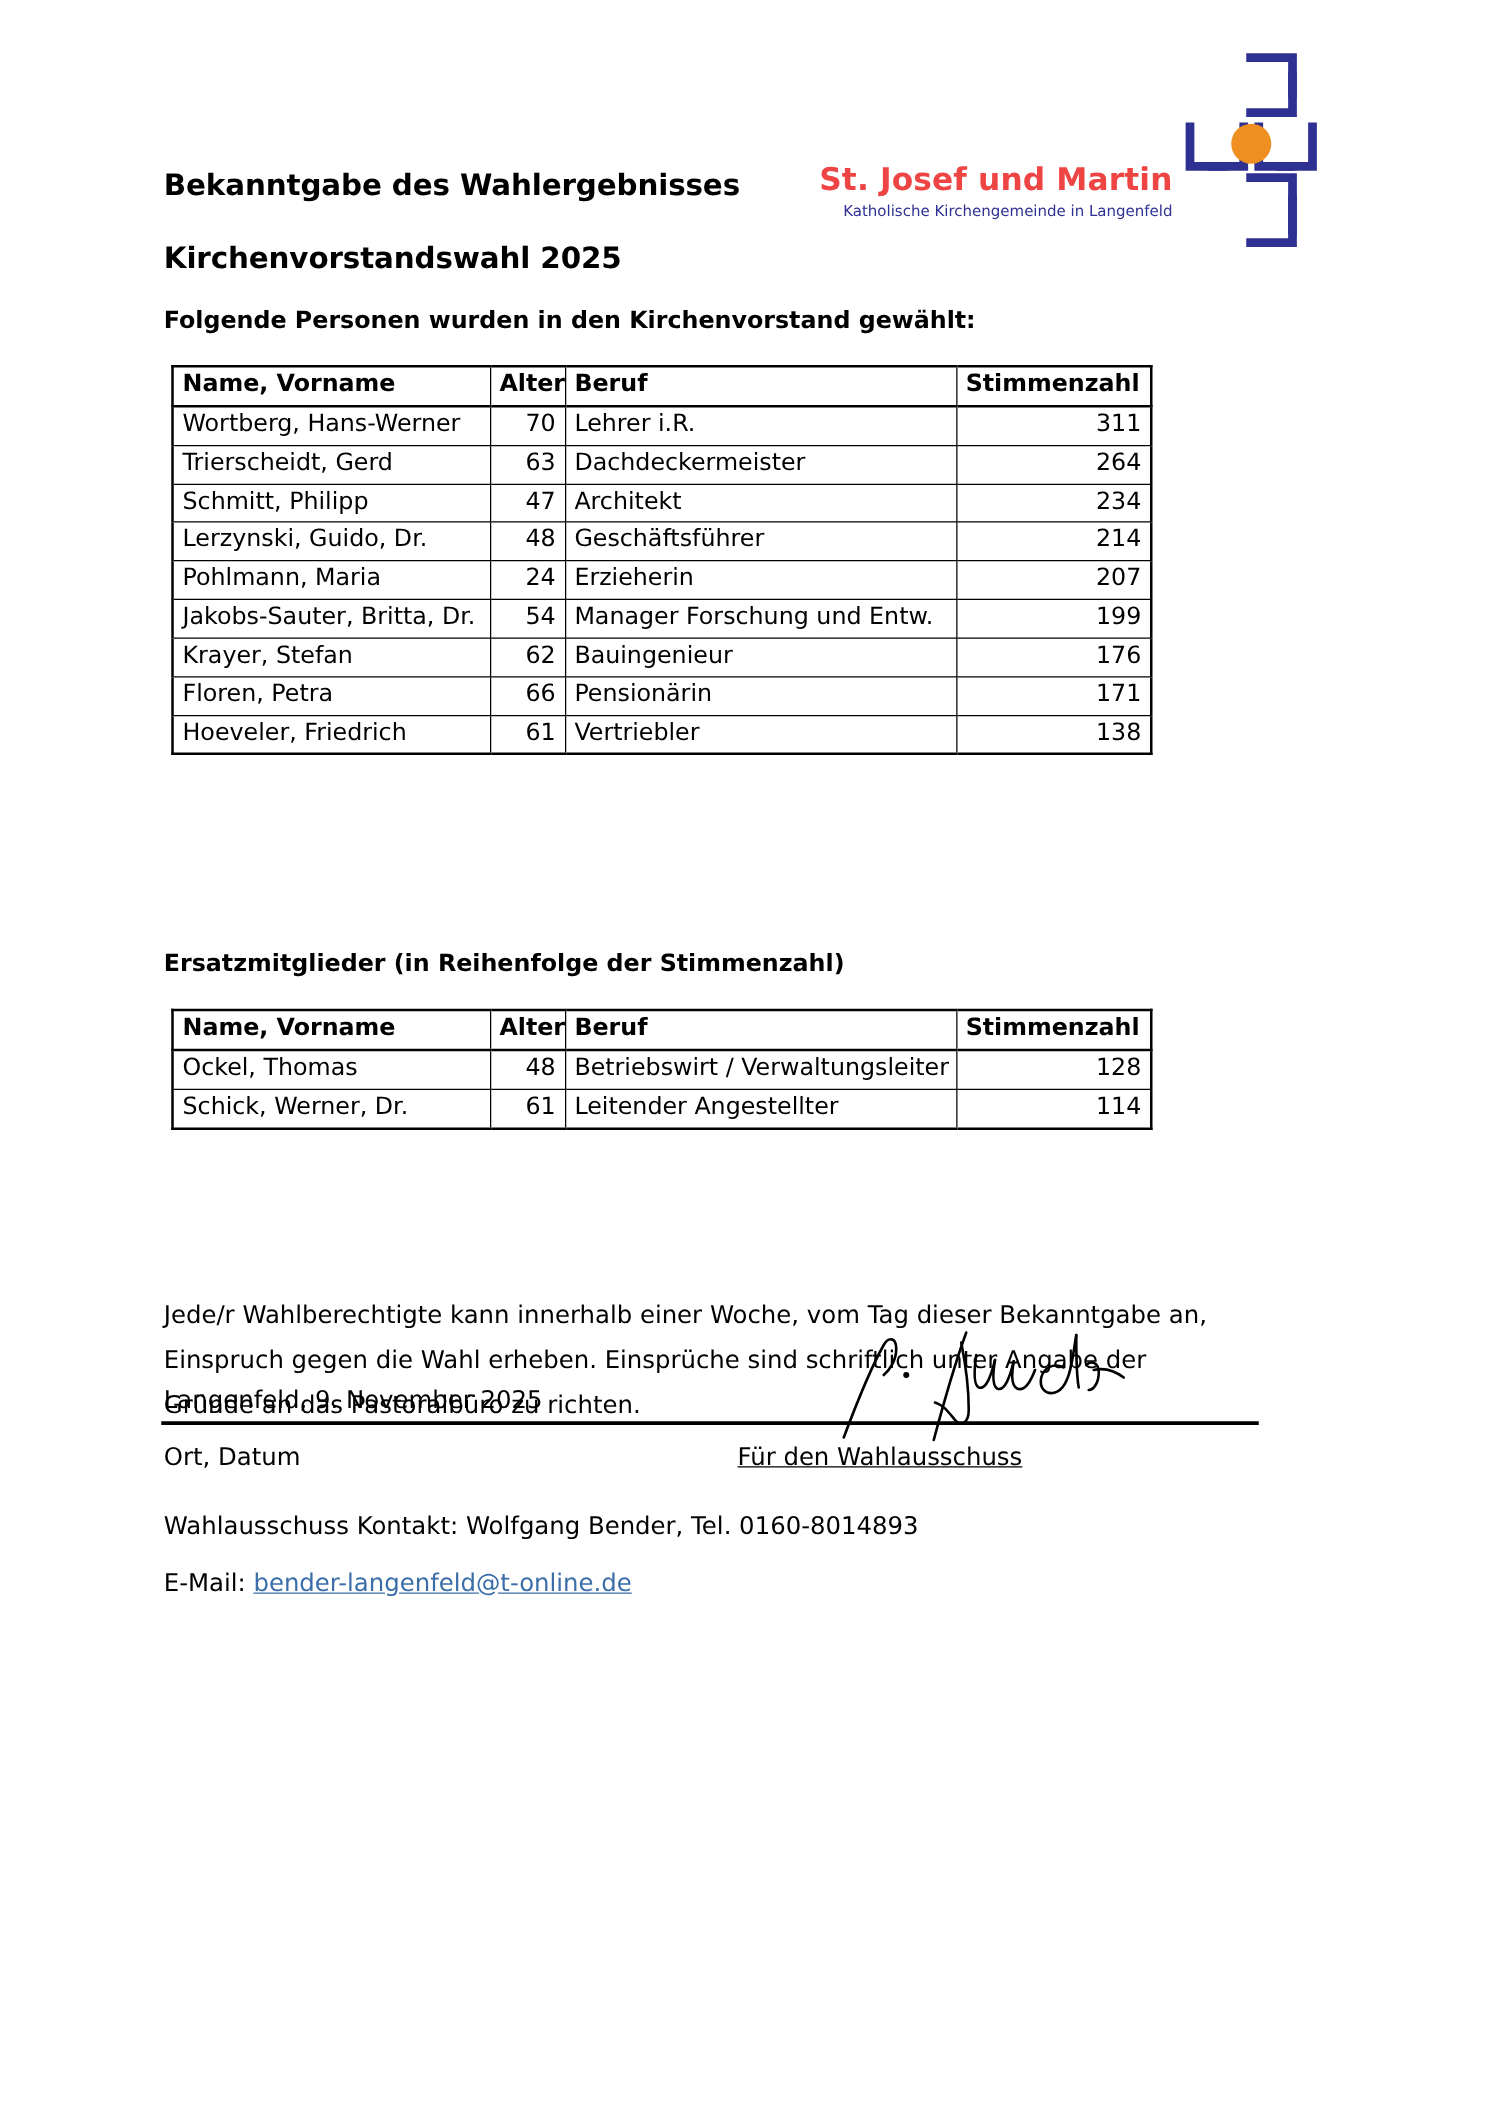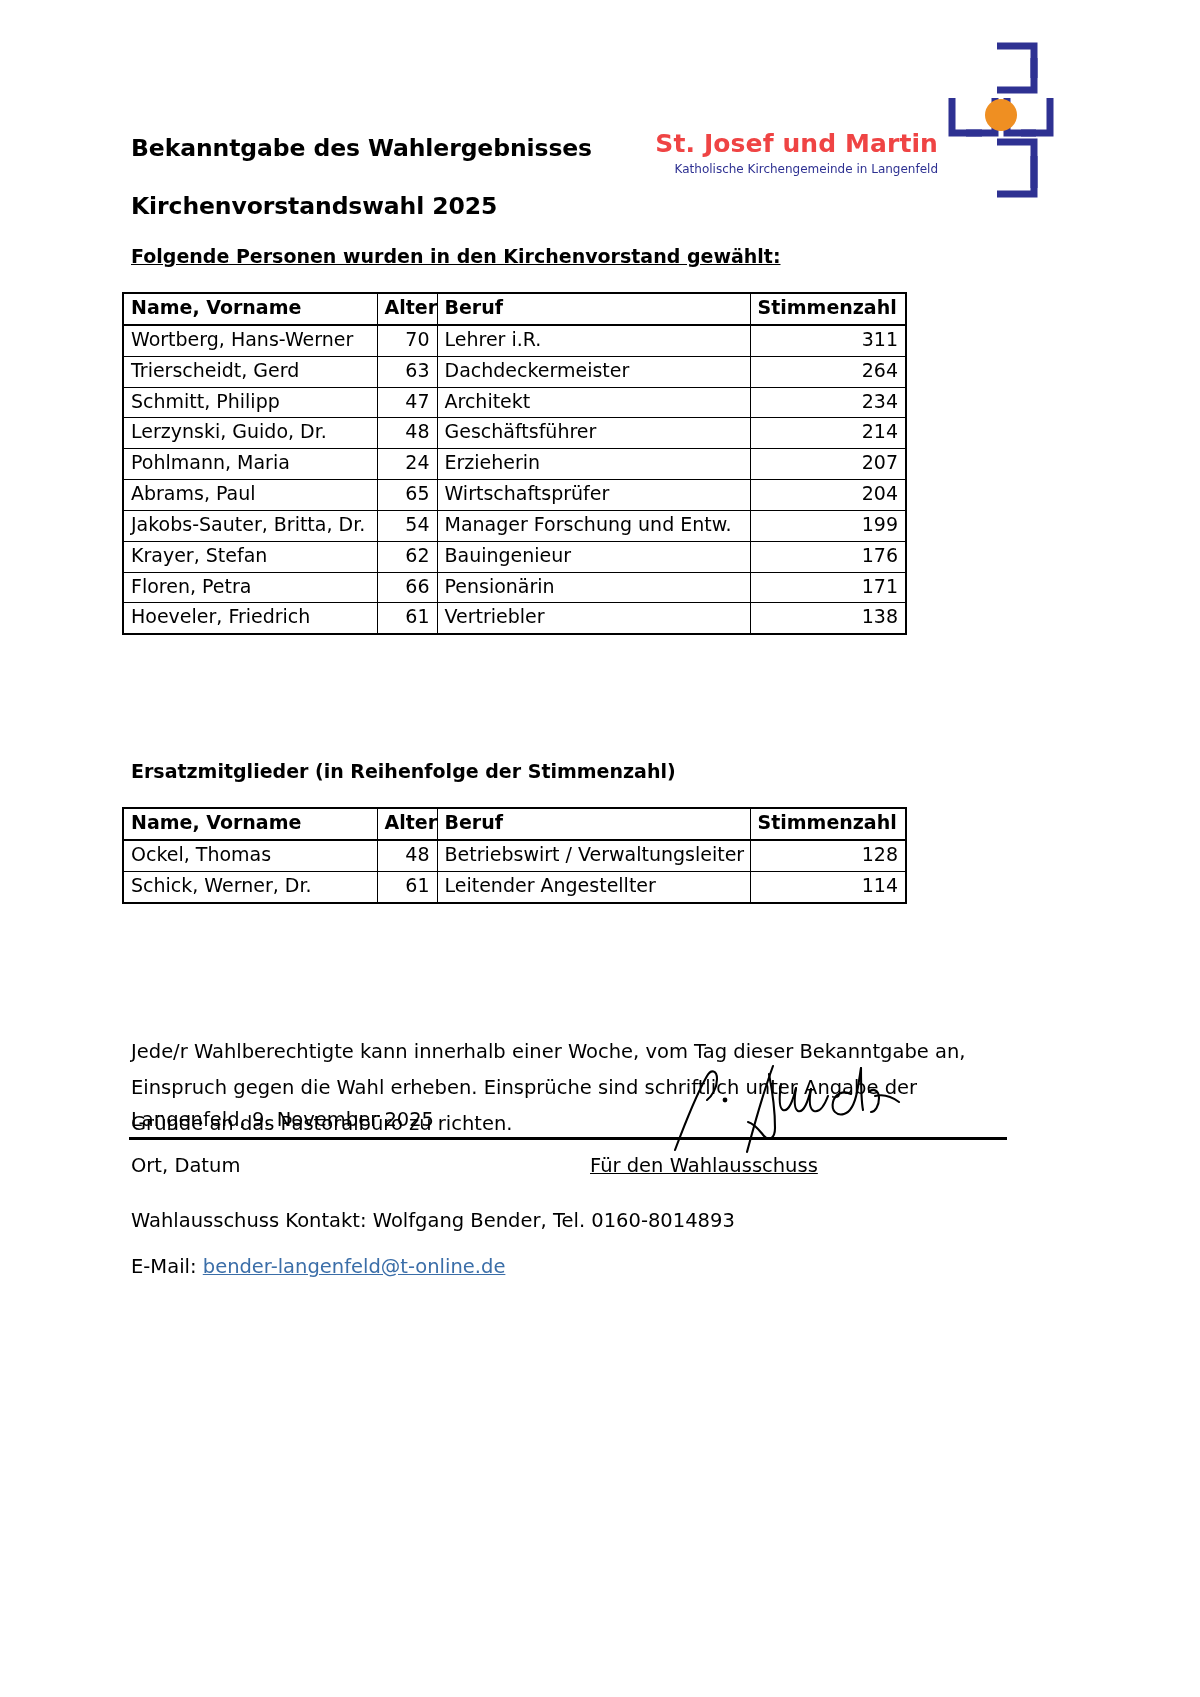--- a/index.html
+++ b/index.html
@@ -73,27 +73,27 @@
   #title-1 { top: 134px; }
   #title-2 { top: 192px; }
 
   .h-sub {
     position: absolute;
     left: 131px;
     font-weight: bold;
     font-size: 19px;
     white-space: nowrap;
   }
-  #sub-elected { top: 245px; text-decoration: underline; }
+  #sub-elected { top: 245px; }
   #sub-substitutes { top: 760px; }
 
   
   table.result {
     position: absolute;
-    left: 122px;
+    left: 137px;
     border-collapse: collapse;
     width: 783px;
     table-layout: fixed;
     font-size: 19px;
   }
   #table-elected { top: 292px; }
   #table-substitutes { top: 807px; }
 
   table.result th,
   table.result td {
@@ -269,26 +269,20 @@
           <td class="c-name">Lerzynski, Guido, Dr.</td>
           <td class="c-age">48</td>
           <td class="c-job">Geschäftsführer</td>
           <td class="c-votes">214</td>
         </tr>
         <tr>
           <td class="c-name">Pohlmann, Maria</td>
           <td class="c-age">24</td>
           <td class="c-job">Erzieherin</td>
           <td class="c-votes">207</td>
-        </tr>
-        <tr>
-          <td class="c-name">Abrams, Paul</td>
-          <td class="c-age">65</td>
-          <td class="c-job">Wirtschaftsprüfer</td>
-          <td class="c-votes">204</td>
         </tr>
         <tr>
           <td class="c-name">Jakobs-Sauter, Britta, Dr.</td>
           <td class="c-age">54</td>
           <td class="c-job">Manager Forschung und Entw.</td>
           <td class="c-votes">199</td>
         </tr>
         <tr>
           <td class="c-name">Krayer, Stefan</td>
           <td class="c-age">62</td>

